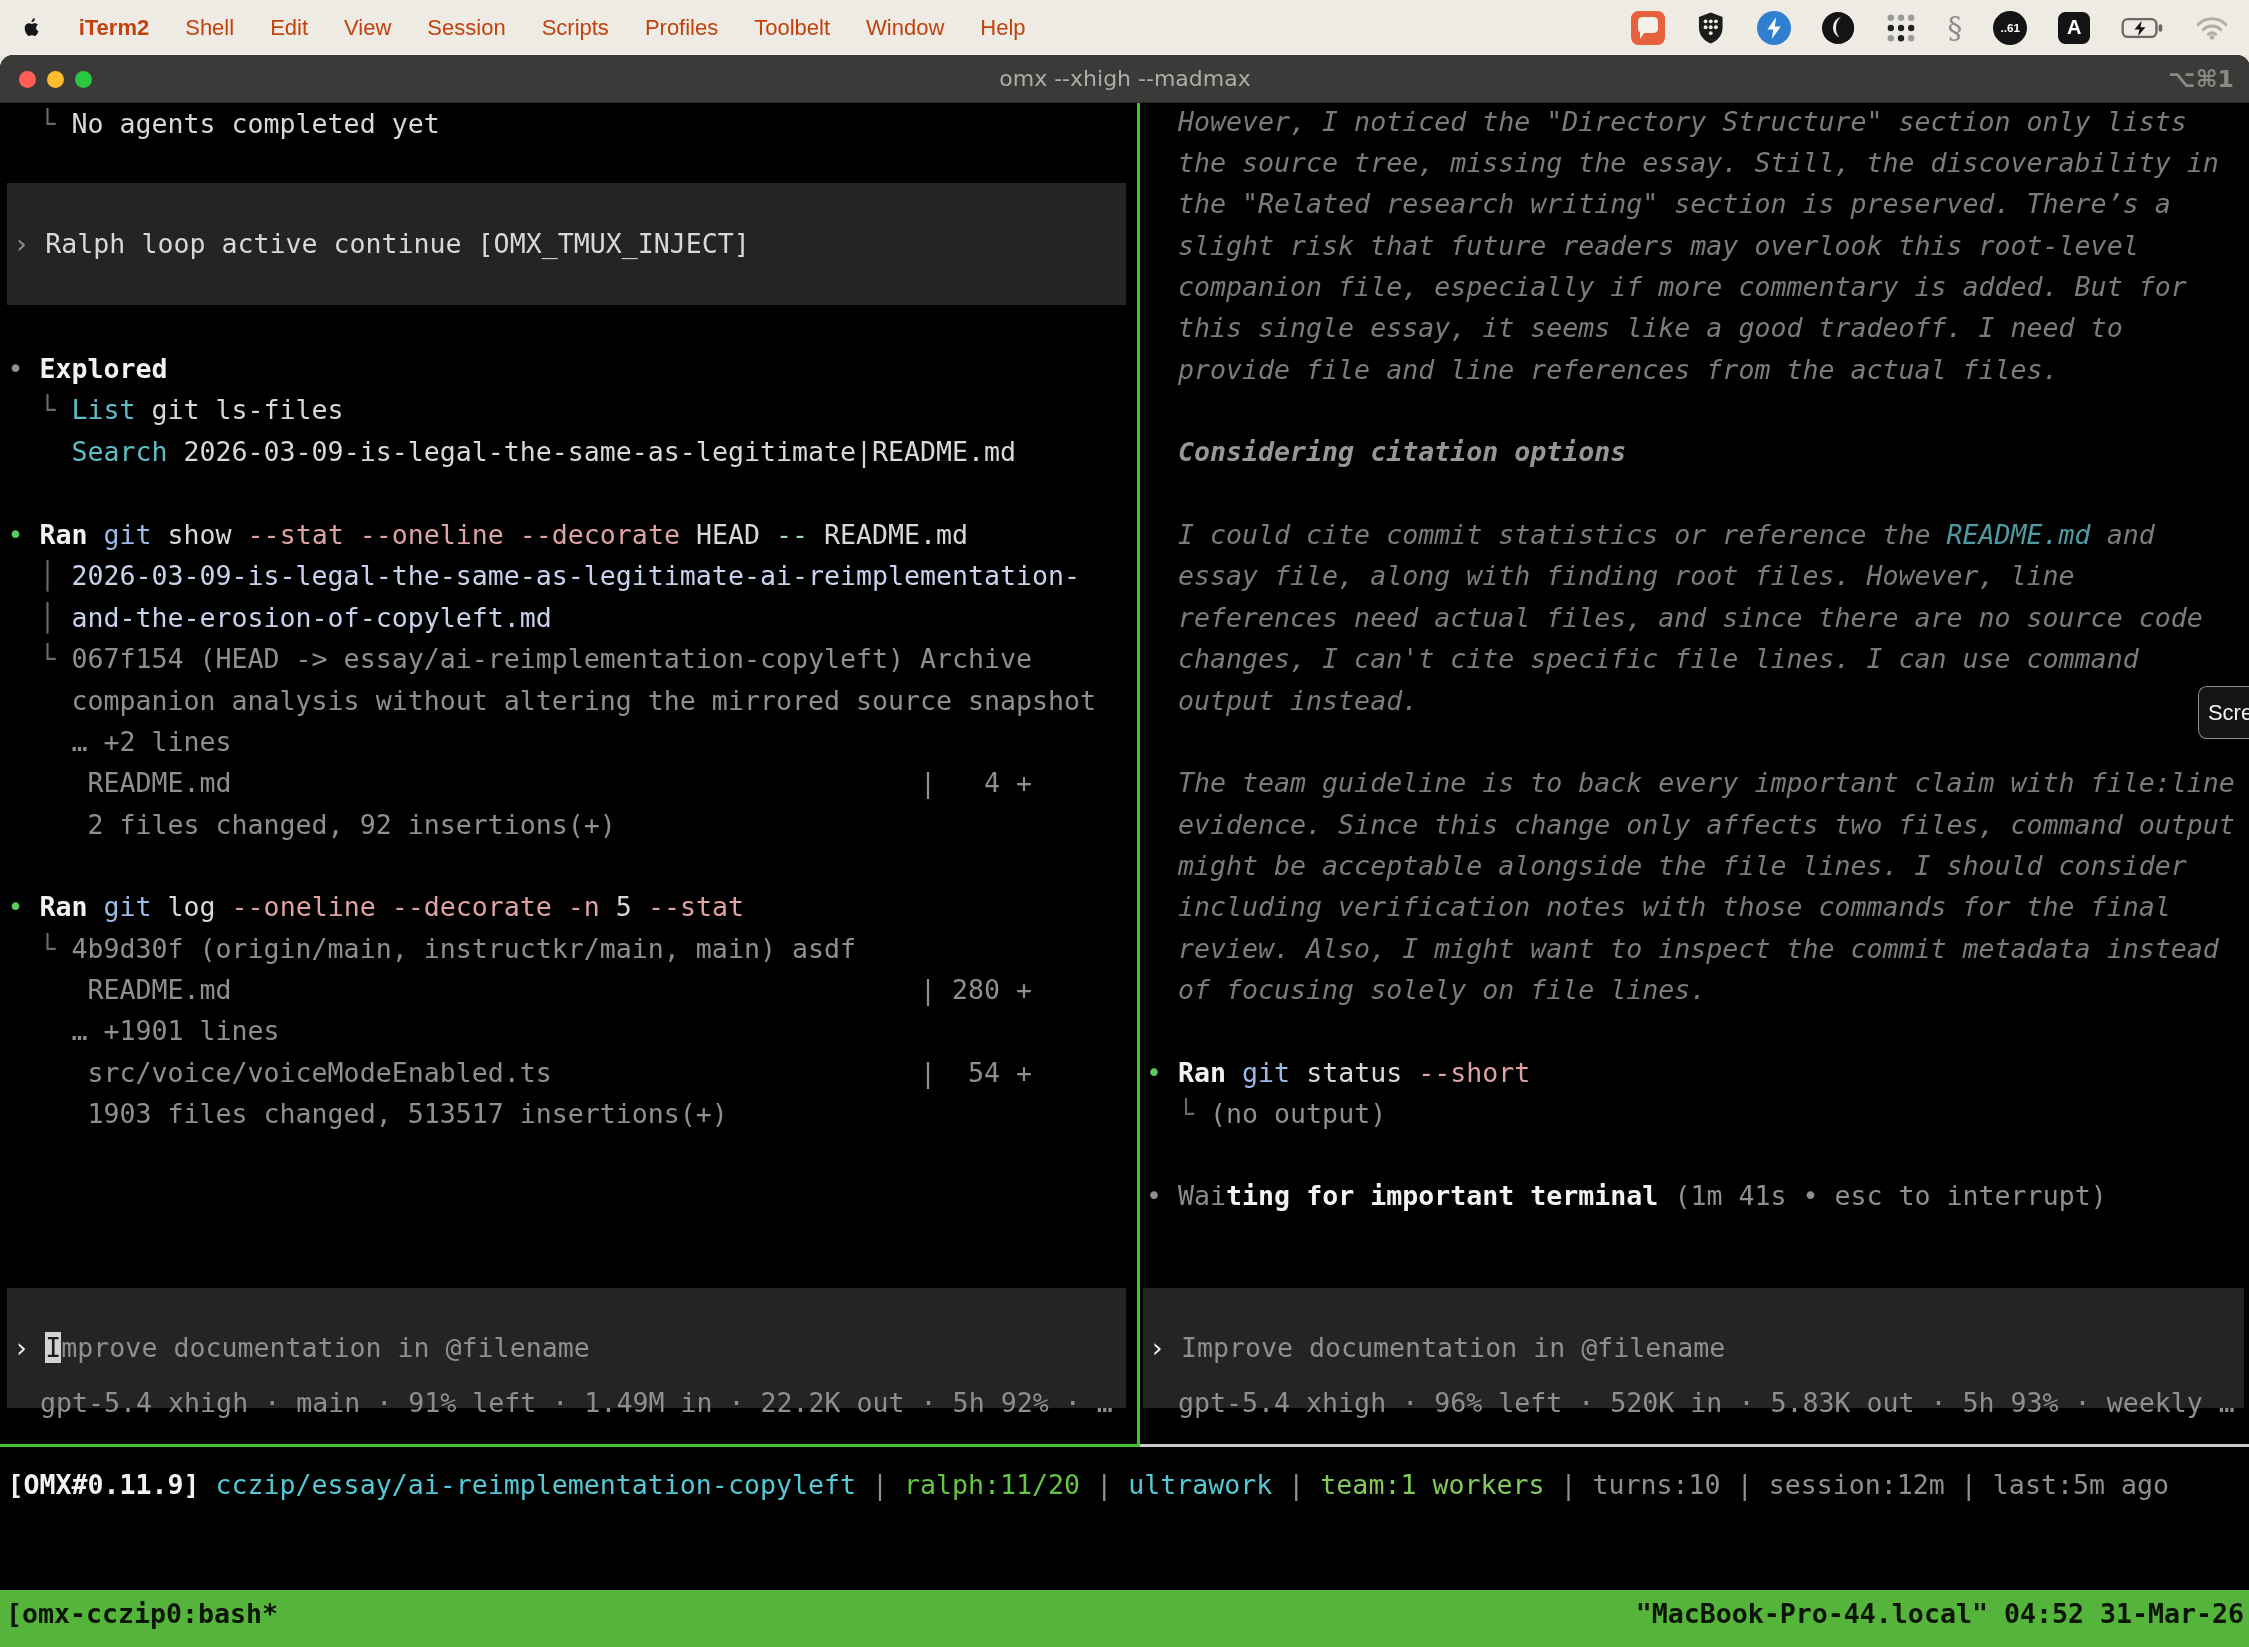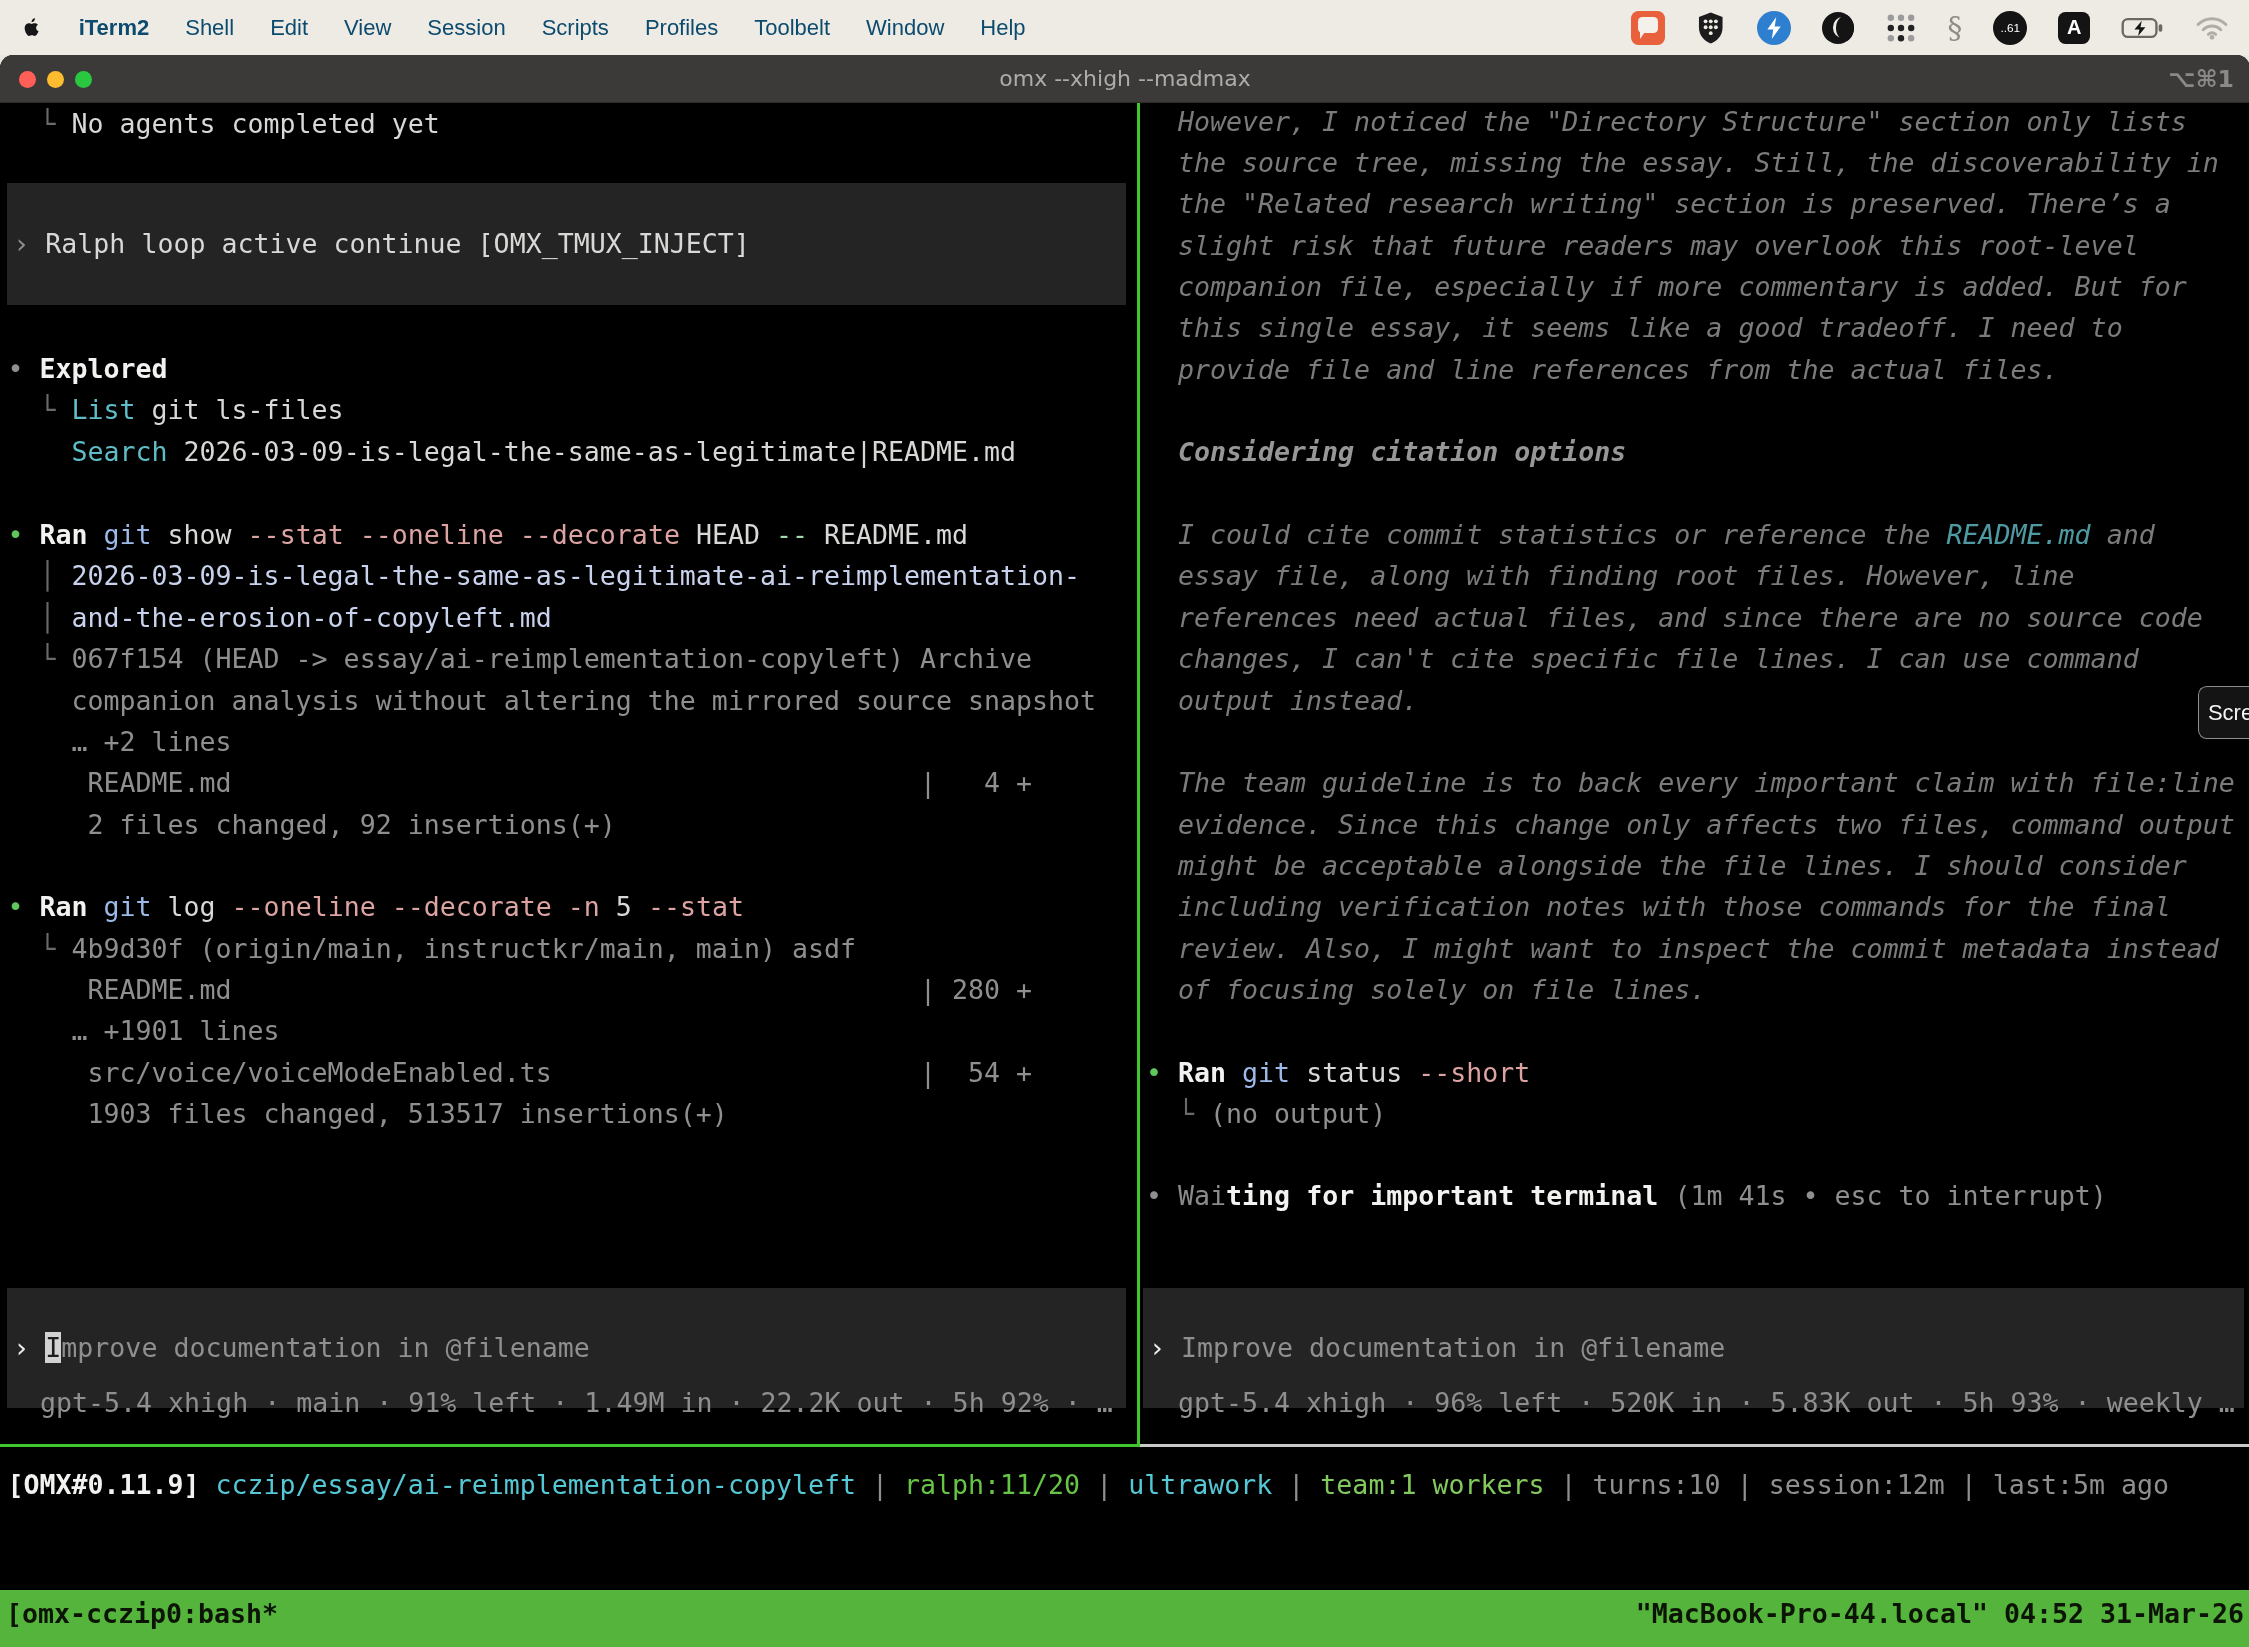--- a/index.html
+++ b/index.html
@@ -1,30 +1,30 @@
 <!DOCTYPE html>
 <html style="font-size:11.8px"><head>
 <meta charset="utf-8">
 <style>
   html,body{margin:0;padding:0;background:#e8e6df;}
   #screen{position:relative;width:2250px;height:1648px;overflow:hidden;background:#e8e6df;font-family:"Liberation Sans",sans-serif;}
 
   
   .menubar{position:absolute;top:0;left:0;width:100%;height:55px;background:#edebe4;display:flex;align-items:center;padding:0 20.7px;box-sizing:border-box;}
   .menubar .menus{display:flex;align-items:center;gap:36px;}
-  .menu-item{font-size:22px;color:#0c4a6e;}
+  .menu-item{font-size:22px;color:#c2410c;}
   .menu-item.app{font-weight:700;}
   .apple-logo{width:22px;height:26.6px;display:inline-block;}
   .menubar .spacer{flex:1;}
   .statusicons{display:flex;align-items:center;gap:31px;}
   .sicon{display:flex;align-items:center;justify-content:center;}
   .chatapp{width:34px;height:34px;background:#e8603c;border-radius:7.4px;position:relative;}
   .chatapp .bub{position:absolute;left:6.6px;top:6.6px;width:20.7px;height:16px;background:#f4f0ea;border-radius:4.4px;}
   .chatapp .tail{position:absolute;left:8.9px;top:21.4px;width:0;height:0;border-left:5.9px solid #f4f0ea;border-bottom:7.4px solid transparent;}
-  .badge61{width:34px;height:34px;border-radius:50%;background:#141414;color:#fff;font-size:11.8px;font-weight:400;display:flex;align-items:center;justify-content:center;}
+  .badge61{width:34px;height:34px;border-radius:50%;background:#141414;color:#fff;font-size:11.8px;font-weight:700;display:flex;align-items:center;justify-content:center;}
   .akey{width:32px;height:32px;border-radius:7.4px;background:#141414;color:#fff;font-size:20px;font-weight:700;display:flex;align-items:center;justify-content:center;}
   .hookg{font-size:29.5px;color:#8e8c86;font-family:"DejaVu Serif",serif;}
   .mooncircle{width:32px;height:32px;border-radius:50%;background:#141414;position:relative;overflow:hidden;}
   .mooncircle .cres{position:absolute;right:1.5px;top:5.9px;width:19px;height:20.7px;border-radius:50%;background:#edebe4;}
   .mooncircle .cres2{position:absolute;right:-4.4px;top:3px;width:22px;height:26.6px;border-radius:50%;background:#141414;}
   .bluebadge{width:34px;height:34px;border-radius:50%;background:#2e7fd0;position:relative;}
 
   
   .window{position:absolute;top:55px;left:0;width:2250px;height:1592px;background:#000;border-radius:13.3px 13.3px 0 0;overflow:hidden;}
   .titlebar{position:absolute;top:0;left:0;width:100%;height:48px;background:#3b3a38;border-bottom:0.7px solid #2c2b29;box-sizing:border-box;}

